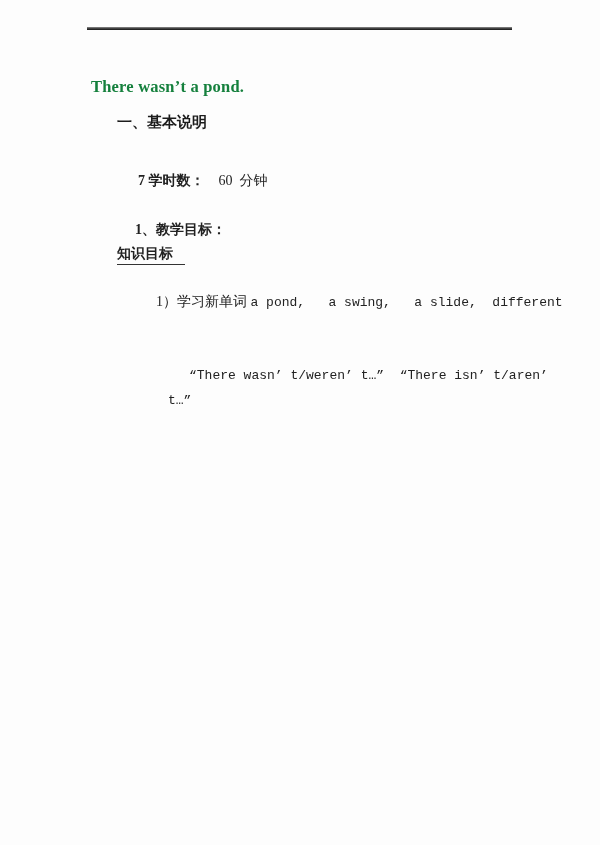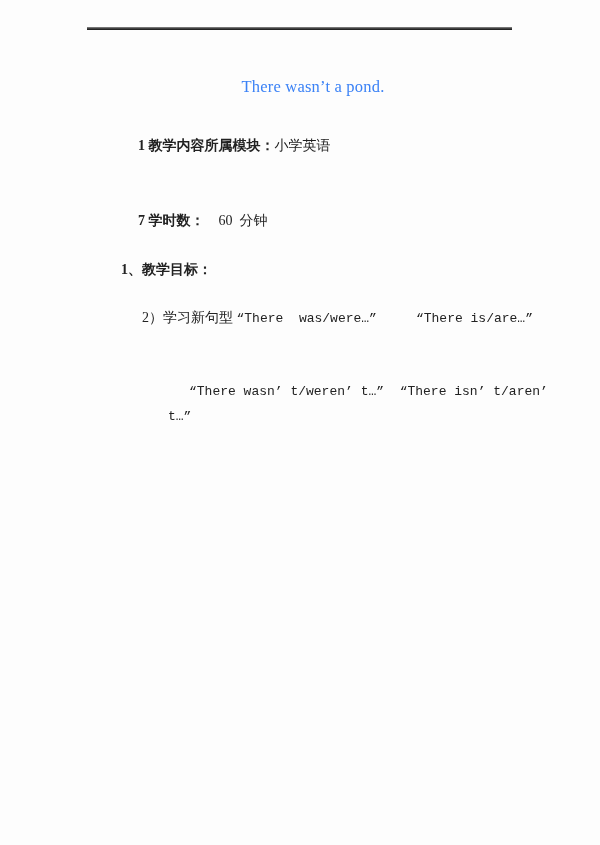--- a/index.html
+++ b/index.html
@@ -16,37 +16,37 @@
     width: 425px; height: 3px;
     background: linear-gradient(180deg, #8f8f8f 0%, #232323 70%);
   }
   .page {
     position: absolute; left: 91px; top: 0;
     width: 474px;
     font-size: 14px;
   }
   .doc-title {
     margin: 76px 30px 0 0;
-    text-align: center;
-    font-size: 16.5px; font-weight: normal;
+    text-align: left;
+    font-size: 16.5px; font-weight: bold;
     line-height: 22px; letter-spacing: 0.2px;
-    color: #3b82f6;
+    color: #15803d;
   }
   .h-section {
     margin: 13px 0 0 26px;
     font-size: 15px; font-weight: bold;
     line-height: 22px; color: #1c1c1c;
   }
   .h-section.second { margin-top: 18px; }
   .info-list { margin: 10px 0 0 26px; }
   .info-line { line-height: 25px; white-space: pre-wrap; }
   .info-label { font-weight: bold; }
   .info-value { white-space: pre-wrap; }
   .sec2 { margin-top: 0; }
-  .ln { margin-left: 30px; line-height: 24px; white-space: pre-wrap; }
+  .ln { margin-left: 44px; line-height: 24px; white-space: pre-wrap; }
   .bold-line { font-weight: bold; }
   .goal-head { margin-left: 26px; line-height: 24px; }
   .goal-head .u {
     display: inline-block;
     font-weight: bold;
     border-bottom: 1.5px solid #333333;
     padding: 0 12px 0 0;
     line-height: 21px;
   }
   .mono {
@@ -58,36 +58,37 @@
 </style>
 </head>
 <body>
 
 <div class="top-rule"></div>
 
 <div class="page">
 
   <div class="doc-title">There wasn’t a pond.</div>
 
+  <div class="h-section">一、基本说明</div>
 
   <div class="info-list">
-    <div class="info-line">
-      <span class="info-label">1 教学内容所属模块：</span><span class="info-value">小学英语</span>
-    </div>
     <div class="info-line">
       <span class="info-label">7 学时数：</span><span class="info-value">    60  分钟</span>
     </div>
   </div>
 
 
   <div class="sec2">
     <div class="ln bold-line">1、教学目标：</div>
 
+    <div class="goal-head">
+      <span class="u">知识目标</span>
+    </div>
     <div class="ln">
-      <span>2）学习新句型 </span><span class="mono">“There  was/were…”     “There is/are…”</span>
+      <span>1）学习新单词 </span><span class="mono">a pond,   a swing,   a slide,  different</span>
     </div>
     <div class="ln indent-quote">
       <span class="mono">“There wasn’ t/weren’ t…”  “There isn’ t/aren’ t…”</span>
     </div>
 
   </div>
 
 </div>
 
 </body></html>

